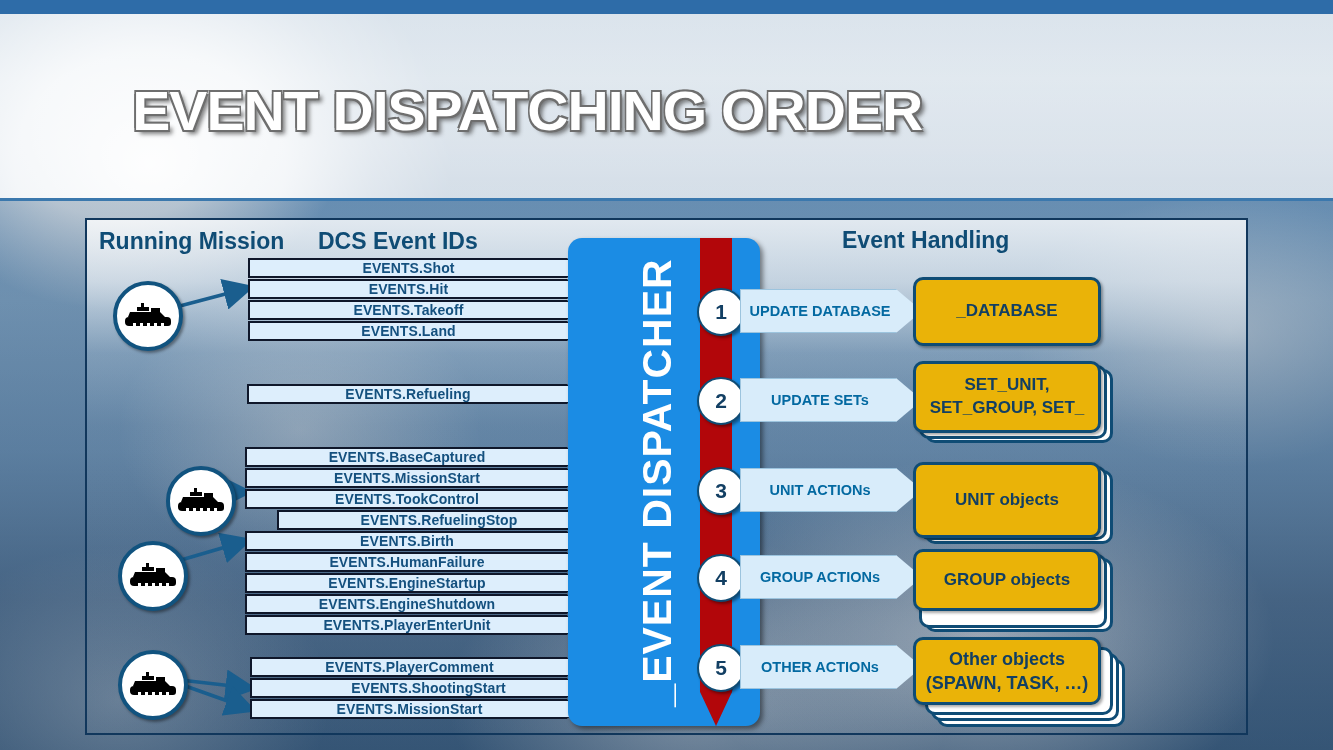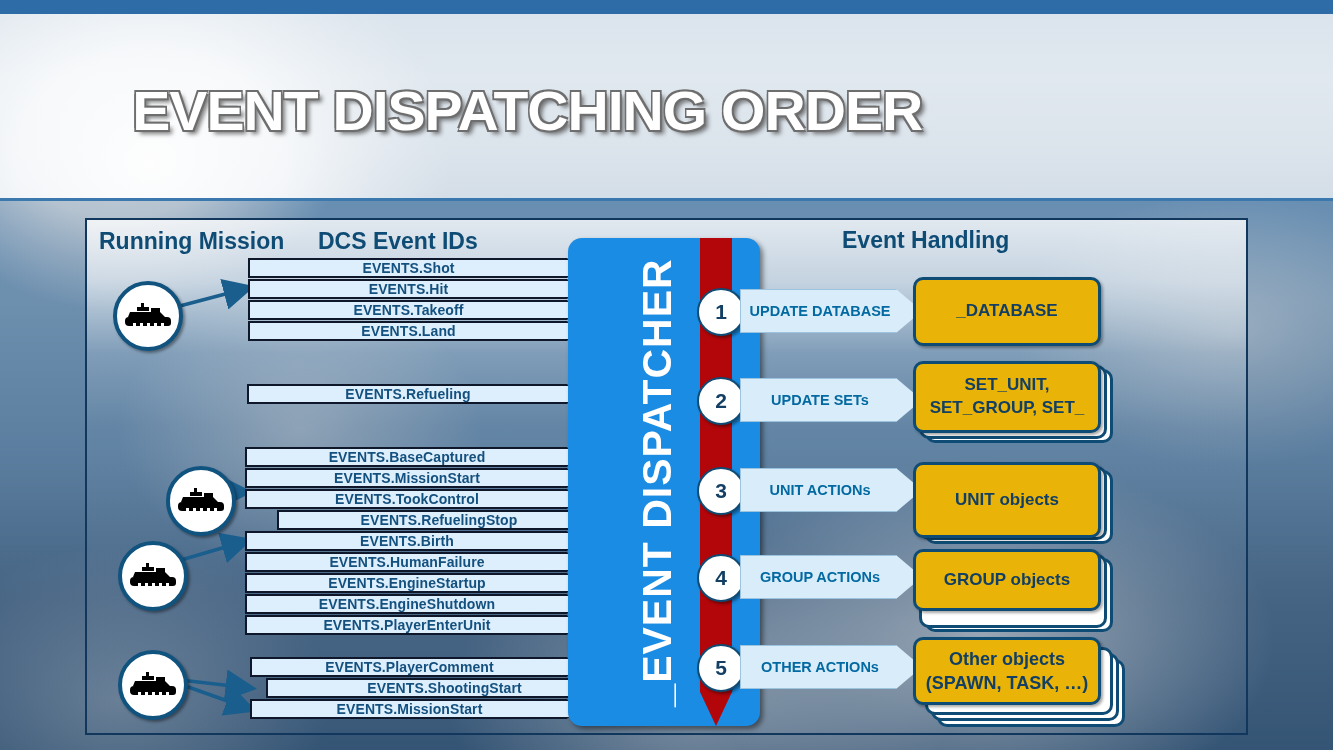--- a/index.html
+++ b/index.html
@@ -249,21 +249,21 @@
 <div class="chev" style="left:245px;top:468px;width:336px;">EVENTS.MissionStart</div>
 <div class="chev" style="left:245px;top:489px;width:336px;">EVENTS.TookControl</div>
 <div class="chev" style="left:245px;top:510px;width:336px;margin-left:32px;">EVENTS.RefuelingStop</div>
 <div class="chev" style="left:245px;top:531px;width:336px;">EVENTS.Birth</div>
 <div class="chev" style="left:245px;top:552px;width:336px;">EVENTS.HumanFailure</div>
 <div class="chev" style="left:245px;top:573px;width:336px;">EVENTS.EngineStartup</div>
 <div class="chev" style="left:245px;top:594px;width:336px;">EVENTS.EngineShutdown</div>
 <div class="chev" style="left:245px;top:615px;width:336px;">EVENTS.PlayerEnterUnit</div>
 
 <div class="chev" style="left:250px;top:657px;width:331px;">EVENTS.PlayerComment</div>
-<div class="chev" style="left:266px;top:678px;width:331px;padding-left:38px;">EVENTS.ShootingStart</div>
+<div class="chev" style="left:250px;top:678px;width:331px;padding-left:38px;">EVENTS.ShootingStart</div>
 <div class="chev" style="left:250px;top:699px;width:331px;">EVENTS.MissionStart</div>
 
 <div id="dispatcher"></div>
 <div id="redarrow"></div>
 <div id="disp-label">
   <span>_EVENT DISPATCHER</span>
 </div>
 
 <div class="numcircle" style="left:697px;top:288px;">1</div>
 <div class="hchev" style="left:740px;top:289px;width:182px;">UPDATE DATABASE</div>

